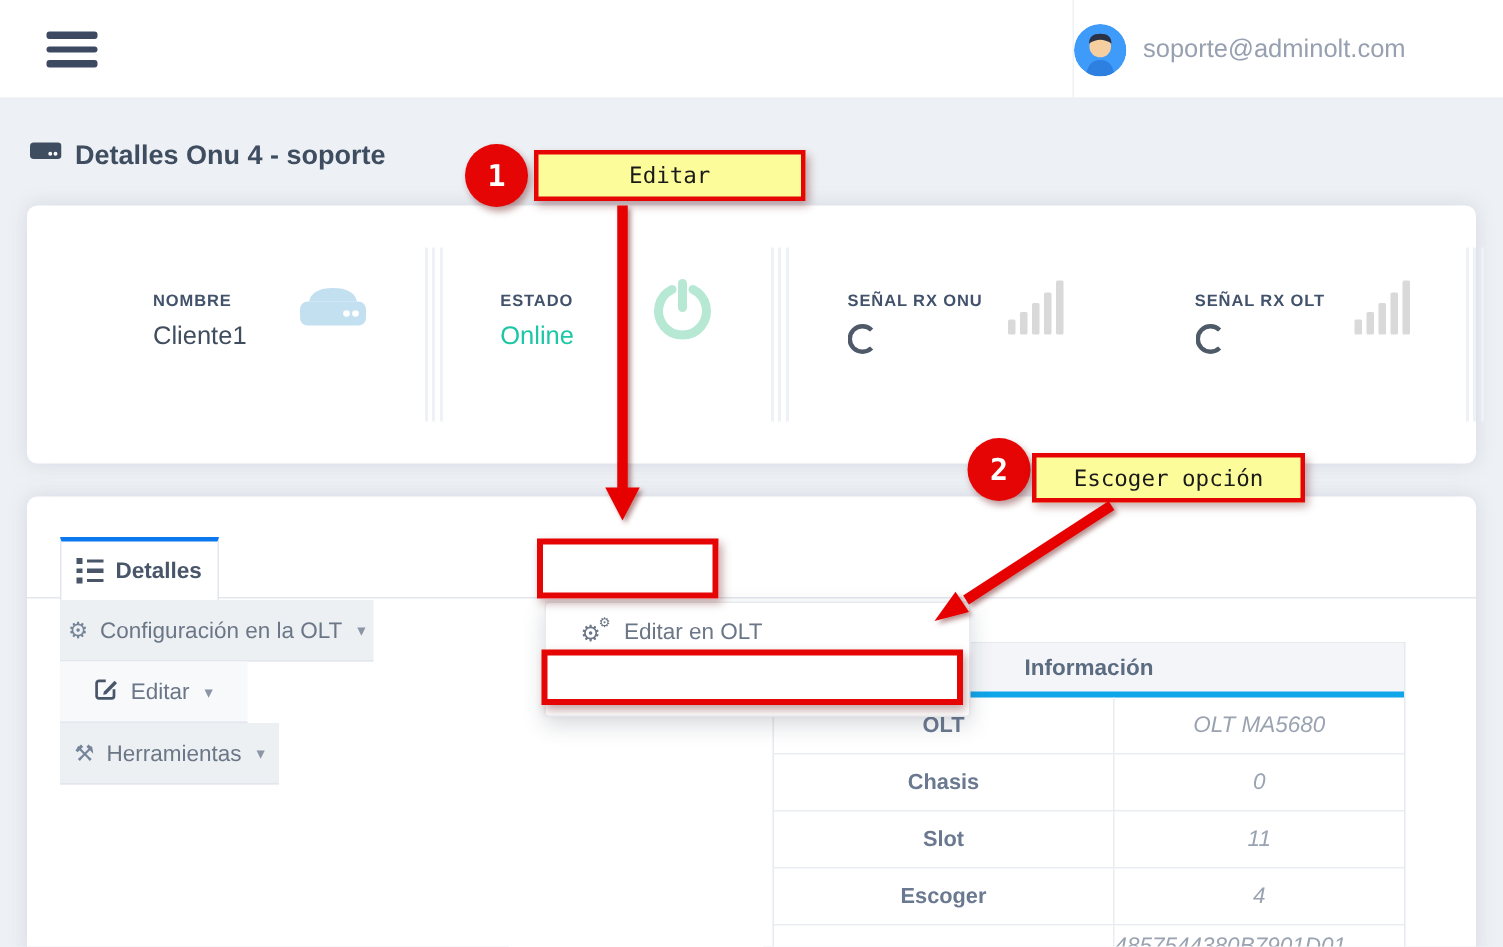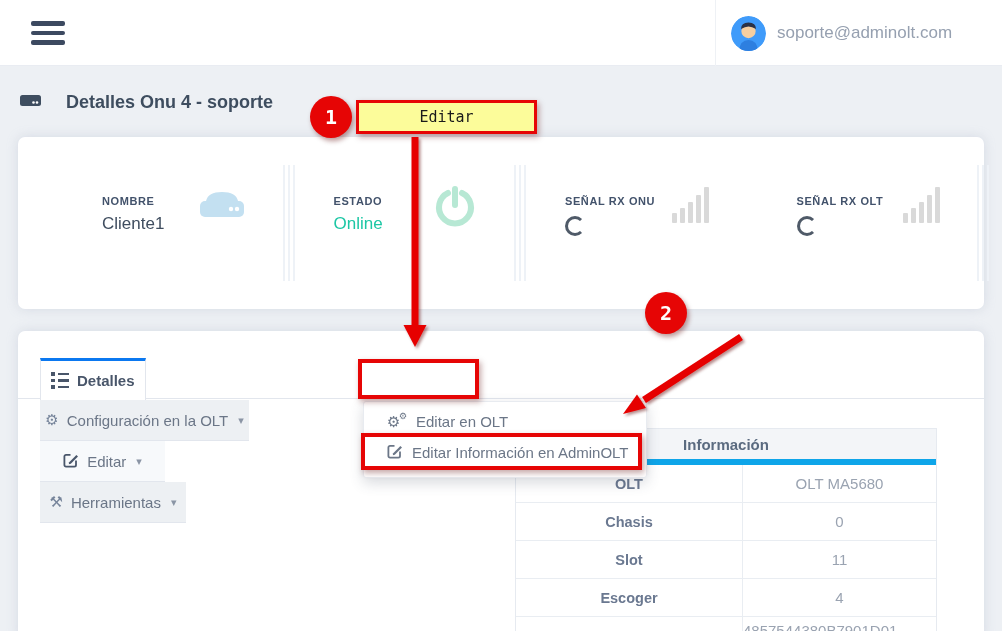--- a/index.html
+++ b/index.html
@@ -9,27 +9,27 @@
 
   
   .navbar { position:absolute; left:0; top:0; width:1002px; height:66px;
             background:#ffffff; border-bottom:1px solid #e9ecf2; z-index:5; }
   .hamburger { position:absolute; left:31px; top:21px; width:34px; height:24px;
                cursor:pointer; }
   .hamburger span { display:block; width:34px; height:4.5px; background:#3c4960;
                     border-radius:2px; margin-bottom:5.2px; }
   .userblock { position:absolute; right:0; top:0; height:66px; width:287px;
                border-left:1px solid #eef1f5; display:flex; align-items:center;
-               padding-left:15px; cursor:pointer; }
+               cursor:pointer; }
   .avatar { width:35px; height:35px; border-radius:50%; overflow:hidden; flex:none; }
   .useremail { margin-left:11px; font-size:17px; color:#96a0b0; }
 
   
   .page-title { position:absolute; left:20px; top:92px; display:flex;
-                align-items:center; gap:25px; }
+                align-items:center; gap:9px; }
   .page-title .txt { font-size:18px; font-weight:bold; color:#3e4d5f; }
 
   
   .card1 { position:absolute; left:18px; top:137px; width:966px; height:172px;
            background:#fff; border-radius:7px; box-shadow:0 0 12px rgba(150,160,185,.28);
            display:flex;padding-left:40px; }
   .scol { position:relative; width:241.5px; padding:58px 0 0 44px; }
   .scol .divider { position:absolute; right:-7px; top:28px; width:14px; height:116px;
            background:repeating-linear-gradient(90deg,#eef2f7 0 2px, rgba(255,255,255,0) 2px 5px); }
   .slabel { font-size:11px; font-weight:bold; letter-spacing:.6px; color:#42526b; }
@@ -75,30 +75,30 @@
   .ditem { height:31px; display:flex; align-items:center; gap:9px;
            padding-left:23px; font-size:15px; color:#6b7687; cursor:pointer; }
   .ditem .dicon { font-family:"DejaVu Sans", sans-serif; color:#6b7687; }
   .cogs { position:relative; display:inline-block; width:20px; }
   .cogs .g1 { font-size:15px; }
   .cogs .g2 { position:absolute; font-size:9px; left:12px; top:-2px; }
 
   
   .itable { position:absolute; left:515px; top:428px; width:422px; z-index:10;
             border:1px solid #e6eaf0; background:#fff; }
-  .ithead { height:36px; background:#f3f5f8; border-bottom:6px solid #0ea5e9;
+  .ithead { height:36px; background:#f3f5f8; border-bottom:4px solid #0ea5e9;
             display:flex; align-items:center; justify-content:center;
             font-size:15px; font-weight:bold; color:#5b6b80; }
   .itrow { display:flex; height:38px; border-bottom:1px solid #e9edf2; }
   .itrow:last-child { border-bottom:none; height:48px; }
   .itlabel { width:227px; border-right:1px solid #e9edf2; display:flex;
              align-items:center; justify-content:center; font-size:14.5px;
              font-weight:bold; color:#6a7890; }
   .itvalue { flex:1; display:flex; align-items:center; justify-content:center;
-             font-size:15px; color:#9aa3b1; }
+             font-size:15px; color:#9aa3b1;font-style:italic; }
   .itrow.partial .itvalue { align-items:flex-start; padding-top:5px; }
 
   
   .anno-circle { position:absolute; width:42px; height:42px; border-radius:50%;
         background:#e60505; color:#fff; display:flex; align-items:center;
         justify-content:center; font-family:"DejaVu Sans Mono", monospace;
         font-size:20px; font-weight:bold; z-index:40;
         box-shadow:2px 3px 5px rgba(90,0,0,.4); }
   .anno-box { position:absolute; background:#fcfc9a; border:3px solid #e60505;
         display:flex; align-items:center; justify-content:center;
@@ -266,37 +266,29 @@
     </div>
   </div>
 
   <div class="dropdown">
     <div class="ditem">
       <span class="dicon cogs">
         <span class="g1">⚙</span><span class="g2">⚙</span>
       </span>
       <span>Editar en OLT</span>
     </div>
-    <div class="ditem">
-      <span>
-        <svg width="16" height="16" viewBox="0 0 16 16">
-          <path d="M13 8.5 V13 a1.6 1.6 0 0 1 -1.6 1.6 H3 A1.6 1.6 0 0 1 1.4 13 V4.5 A1.6 1.6 0 0 1 3 2.9 h4.5" fill="none" stroke="#6b7687" stroke-width="1.8"></path>
-          <path d="M6.2 10.2 L13.4 2.9 L15 4.5 L7.8 11.8 L5.8 12.2 Z" fill="#6b7687"></path>
-        </svg>
-      </span>
-      <span>Editar Información en AdminOLT</span>
-    </div>
   </div>
 
   <div class="red-outline" style="left:358px; top:359px; width:121px; height:40px;"></div>
   <div class="red-outline" style="left:361px; top:433px; width:281px; height:37px;"></div>
 
   <div class="anno-circle" style="left:310px; top:96px;">1</div>
   <div class="anno-box" style="left:356px; top:100px; width:181px; height:34px;">Editar</div>
   <div class="anno-circle" style="left:645px; top:292px;">2</div>
+  <div class="anno-box" style="left:688px; top:302px; width:182px; height:33px;">Escoger opción</div>
 
   <svg class="arrows">
     <defs>
       <filter id="ds" x="-30%" y="-30%" width="160%" height="160%">
         <feDropShadow dx="2" dy="2" stdDeviation="1.6" flood-color="#5a0000" flood-opacity="0.45"></feDropShadow>
       </filter>
     </defs>
     <g filter="url(#ds)">
       <line x1="415" y1="137" x2="415" y2="327" stroke="#e60505" stroke-width="7"></line>
       <polygon points="415,347 403.5,325 426.5,325" fill="#e60505"></polygon>

